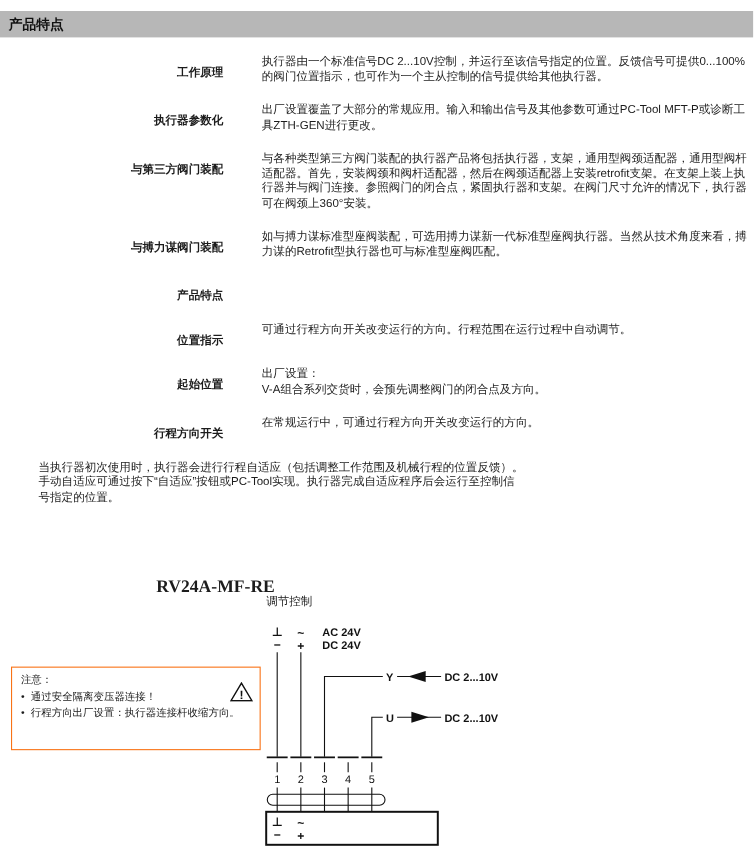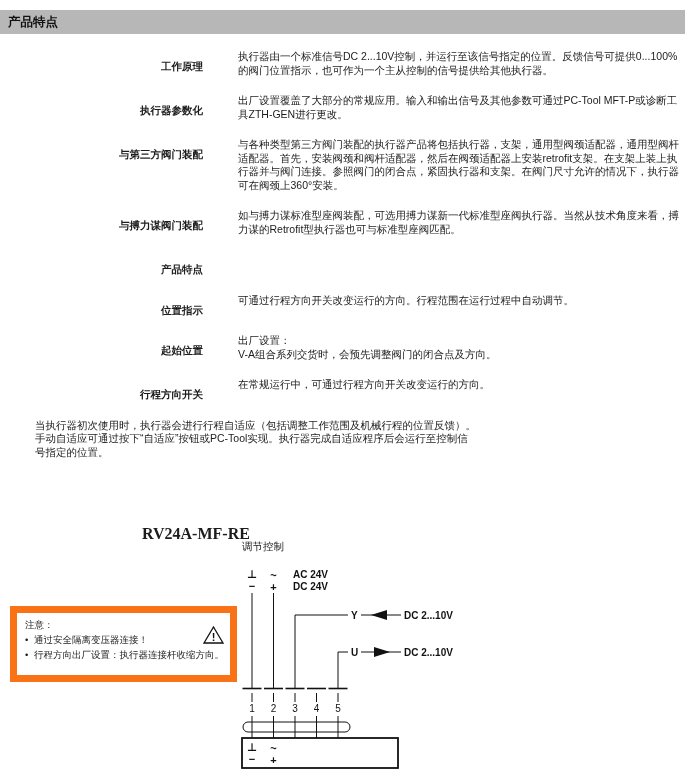--- a/index.html
+++ b/index.html
@@ -40,21 +40,21 @@
   .control-title{position:absolute;left:242px;top:540px;font-size:10.5px;text-align:right;}
 
   .diagram-svg{position:absolute;left:0;top:530px;}
   .diagram-svg text{font-family:"Liberation Sans","DejaVu Sans",sans-serif;fill:#111;}
   .sv-bold{font-weight:bold;font-size:10px;}
   .sv-sym{font-weight:bold;font-size:11px;}
   .sv-num{font-size:10px;}
 
   .notes-box{
     position:absolute;left:10px;top:606px;width:227px;height:76px;
-    border:7px solid #f97316;box-sizing:border-box;
+    border:1px solid #f97316;box-sizing:border-box;
     padding:4px 8px;
     font-size:9.5px;line-height:15px;color:#1c1c1c;
   }
   .note-line{white-space:nowrap;}
   .note-bullet{display:inline-block;width:9px;}
   .warning-tri{position:absolute;right:6px;top:13px;}
 </style>
 </head>
 <body>
 

